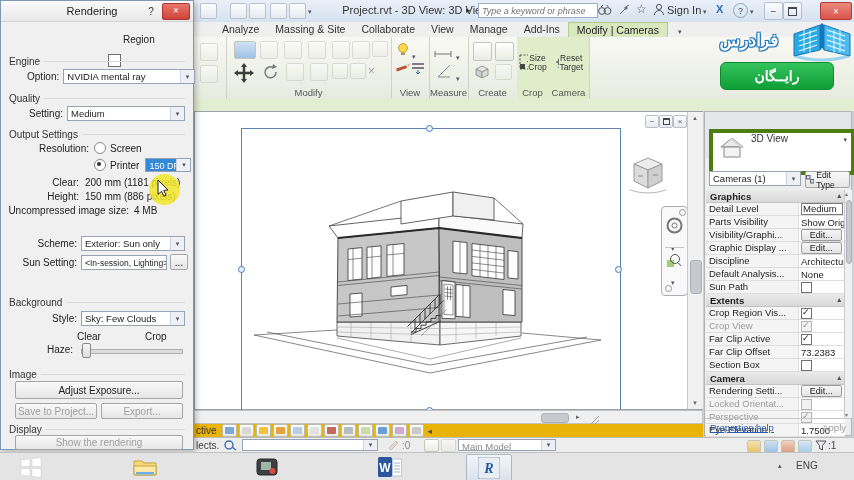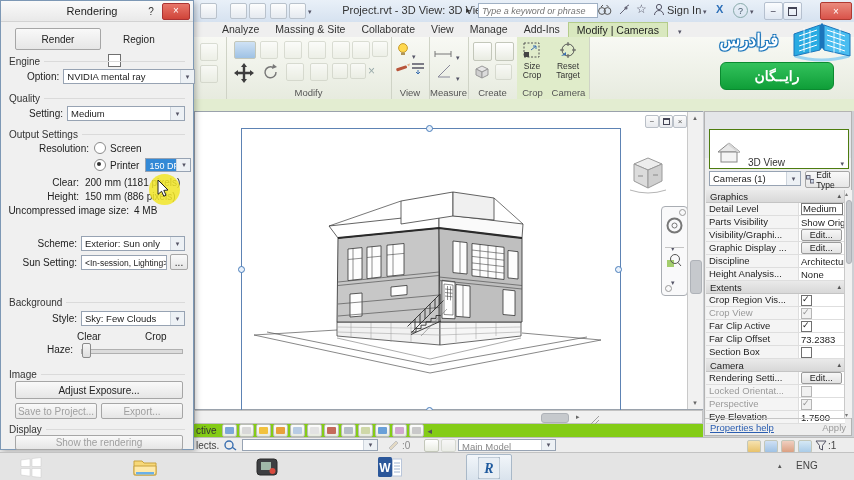--- a/index.html
+++ b/index.html
@@ -23,56 +23,56 @@
   .tab.ctx{background:#d9e8bf;border:1px solid #b4cc8a;border-bottom:none;color:#1d1d1d}
   #ribbon{left:0;top:37px;width:854px;height:62px;
           background:linear-gradient(#f8f9f4,#e7ebdf)}
   .panel{position:absolute;top:0;height:62px;border-right:1px solid #cfd3c6}
   .panel-label{position:absolute;left:0;right:0;bottom:1px;text-align:center;
                font-size:9.5px;color:#555}
   .panel.green{background:#e0ecca}
   .ri{position:absolute;border:1px solid #c3c7ba;border-radius:2px;
       background:linear-gradient(#ffffff,#e9ece2)}
   .ri.faint{opacity:.55}
-  .bigbtn{position:absolute;top:3px;width:30px;height:46px;display:flex;flex-direction:column;
+  .bigbtn{position:absolute;top:3px;width:30px;height:46px;display:flex;flex-direction:row;
           align-items:center;font-size:8.5px;color:#333;line-height:9px;text-align:center}
   #optionsbar{left:0;top:99px;width:854px;height:12px;background:#e3edd1;border-bottom:1px solid #c3cdb2}
   
   #workarea{left:0;top:111px;width:854px;height:326px;background:#cdd0d4}
   #canvas{position:absolute;left:194px;top:0;width:509px;height:299px;background:#fff;
           border:1px solid #9aa2ac;box-sizing:border-box}
   #croprect{position:absolute;border:1.6px solid #5d83b4}
   .handle{position:absolute;width:7px;height:7px;border:1.4px solid #4a7ebb;border-radius:50%;
           background:#e8f0fa;box-sizing:border-box}
   .minibtn{position:absolute;width:12px;height:11px;border:1px solid #b9bfc7;border-radius:2px;
            background:linear-gradient(#fcfcfc,#e8eaee);color:#555;font-size:8px;
            display:flex;align-items:center;justify-content:center}
   .vscroll{position:absolute;background:#f1f1f1;border-left:1px solid #c9c9c9}
   .thumb{position:absolute;background:#c6c9cd;border:1px solid #aeb2b8;border-radius:3px}
   .sarr{position:absolute;font-size:7px;color:#666;text-align:center;width:12px}
   #navbar{position:absolute;border:1px solid #a9adb3;border-radius:4px;background:rgba(248,249,250,.92)}
   
   #hscrollrow{position:absolute;left:194px;top:299px;width:509px;height:14px;background:#f0f0f0;
               border:1px solid #c2c2c2;box-sizing:border-box}
-  #vcbrow{position:absolute;left:194px;top:313px;width:509px;height:13px;background:#84cc16;
+  #vcbrow{position:absolute;left:194px;top:313px;width:509px;height:13px;background:#eab308;
           border-bottom:1px solid #c8c8c8;display:flex;align-items:center;font-size:10px;color:#333}
   .vi{width:13px;height:11px;margin:0 1px;border:1px solid #b9bdb4;border-radius:2px;
       background:linear-gradient(#fdfdfd,#e7eae0);position:relative}
   .vi i{position:absolute;inset:2px;border-radius:1px}
   #statusbar{left:0;top:437px;width:854px;height:15px;background:#ededed;border-top:1px solid #bdbdbd;
              font-size:10px;color:#444}
   
   #props{position:absolute;left:704px;top:0;width:148px;height:325px;background:#eeeeee;
          border:1px solid #b3b3b3;box-sizing:border-box;font-size:9.5px;color:#1d1d1d}
   #props-title{height:14px;display:flex;justify-content:flex-start;align-items:center;
                padding:16px 4px;font-weight:bold;font-size:10px;background:#e4e6e9}
   #typesel{position:absolute;left:4px;top:17px;width:138px;height:38px;background:#fff;
-           border:1px solid #4d7c0f;display:flex;align-items:flex-end}
+           border:4px solid #4d7c0f;display:flex;align-items:flex-start}
   .psec{height:12px;background:linear-gradient(#eaeaea,#d8d8d8);border-bottom:1px solid #c4c4c4;
-        display:flex;justify-content:space-between;align-items:center;font-weight:normal;
+        display:flex;justify-content:space-between;align-items:center;font-weight:bold;
         font-size:9.5px;padding:0 4px}
   .prow{display:flex;height:12px;border-bottom:1px solid #dedede;background:#fff}
   .plab{width:86px;background:#f4f4f4;border-right:1px solid #dedede;padding:0 3px;
         white-space:nowrap;overflow:hidden;line-height:12px}
   .plab.dis{color:#9a9a9a}
   .pval{flex:1;padding:0 2px;display:flex;align-items:center;white-space:nowrap;overflow:hidden}
   .pbtn{border:1px solid #9a9a9a;border-radius:2px;background:linear-gradient(#f7f7f7,#e3e3e3);
         font-size:9px;width:92%;text-align:center;line-height:10px}
   .pfield{border:1px solid #7a7a7a;width:100%;line-height:10px;padding:0 1px;background:#fff}
   .chk{width:9px;height:9px;border:1px solid #707070;background:#fff;display:inline-block;position:relative}
@@ -520,22 +520,28 @@
           <div class="plab">Graphic Display ...</div>
           <div class="pval">
             <div class="pbtn">Edit...</div>
           </div>
         </div>
         <div class="prow">
           <div class="plab">Discipline</div>
           <div class="pval">Architectural</div>
         </div>
         <div class="prow">
-          <div class="plab">Height Analysis...</div>
+          <div class="plab">Default Analysis...</div>
           <div class="pval">None</div>
+        </div>
+        <div class="prow">
+          <div class="plab">Sun Path</div>
+          <div class="pval">
+            <span class="chk"></span>
+          </div>
         </div>
         <div class="psec">
           <span>Extents</span>
           <span style="font-size: 7px; color: rgb(85, 85, 85);">▴</span>
         </div>
         <div class="prow">
           <div class="plab">Crop Region Vis...</div>
           <div class="pval">
             <span class="chk on"></span>
           </div>
@@ -639,21 +645,20 @@
 </div>
 
 <div class="abs" id="dlg">
   <div id="dlg-title">
     <span style="flex:1;text-align:center;font-size:11px;color:#222;padding-left:40px">Rendering</span>
     <span style="width:16px;text-align:center;color:#333">?</span>
     <span style="width:26px;height:15px;margin:0 3px;background:linear-gradient(#e8766a,#cf4439);border:1px solid #a33;
           border-radius:2px;color:#fff;text-align:center;line-height:14px">×</span>
   </div>
 
-  <div class="btn abs" style="left:14px;top:27px;width:84px;height:20px">Render</div>
   <span class="chk abs" style="left:107px;top:32px;width:11px;height:11px"></span>
   <span class="abs" style="left:122px;top:33px">Region</span>
 
   <div class="grp" style="top:55px">
       <span>Engine</span>
       <i></i>
     </div>
   <div class="drow" style="left:0;top:68px;width:194px">
     <span class="rlbl" style="width:62px">Option:</span>
     <div class="cb" style="margin-left:4px;width:140px">

